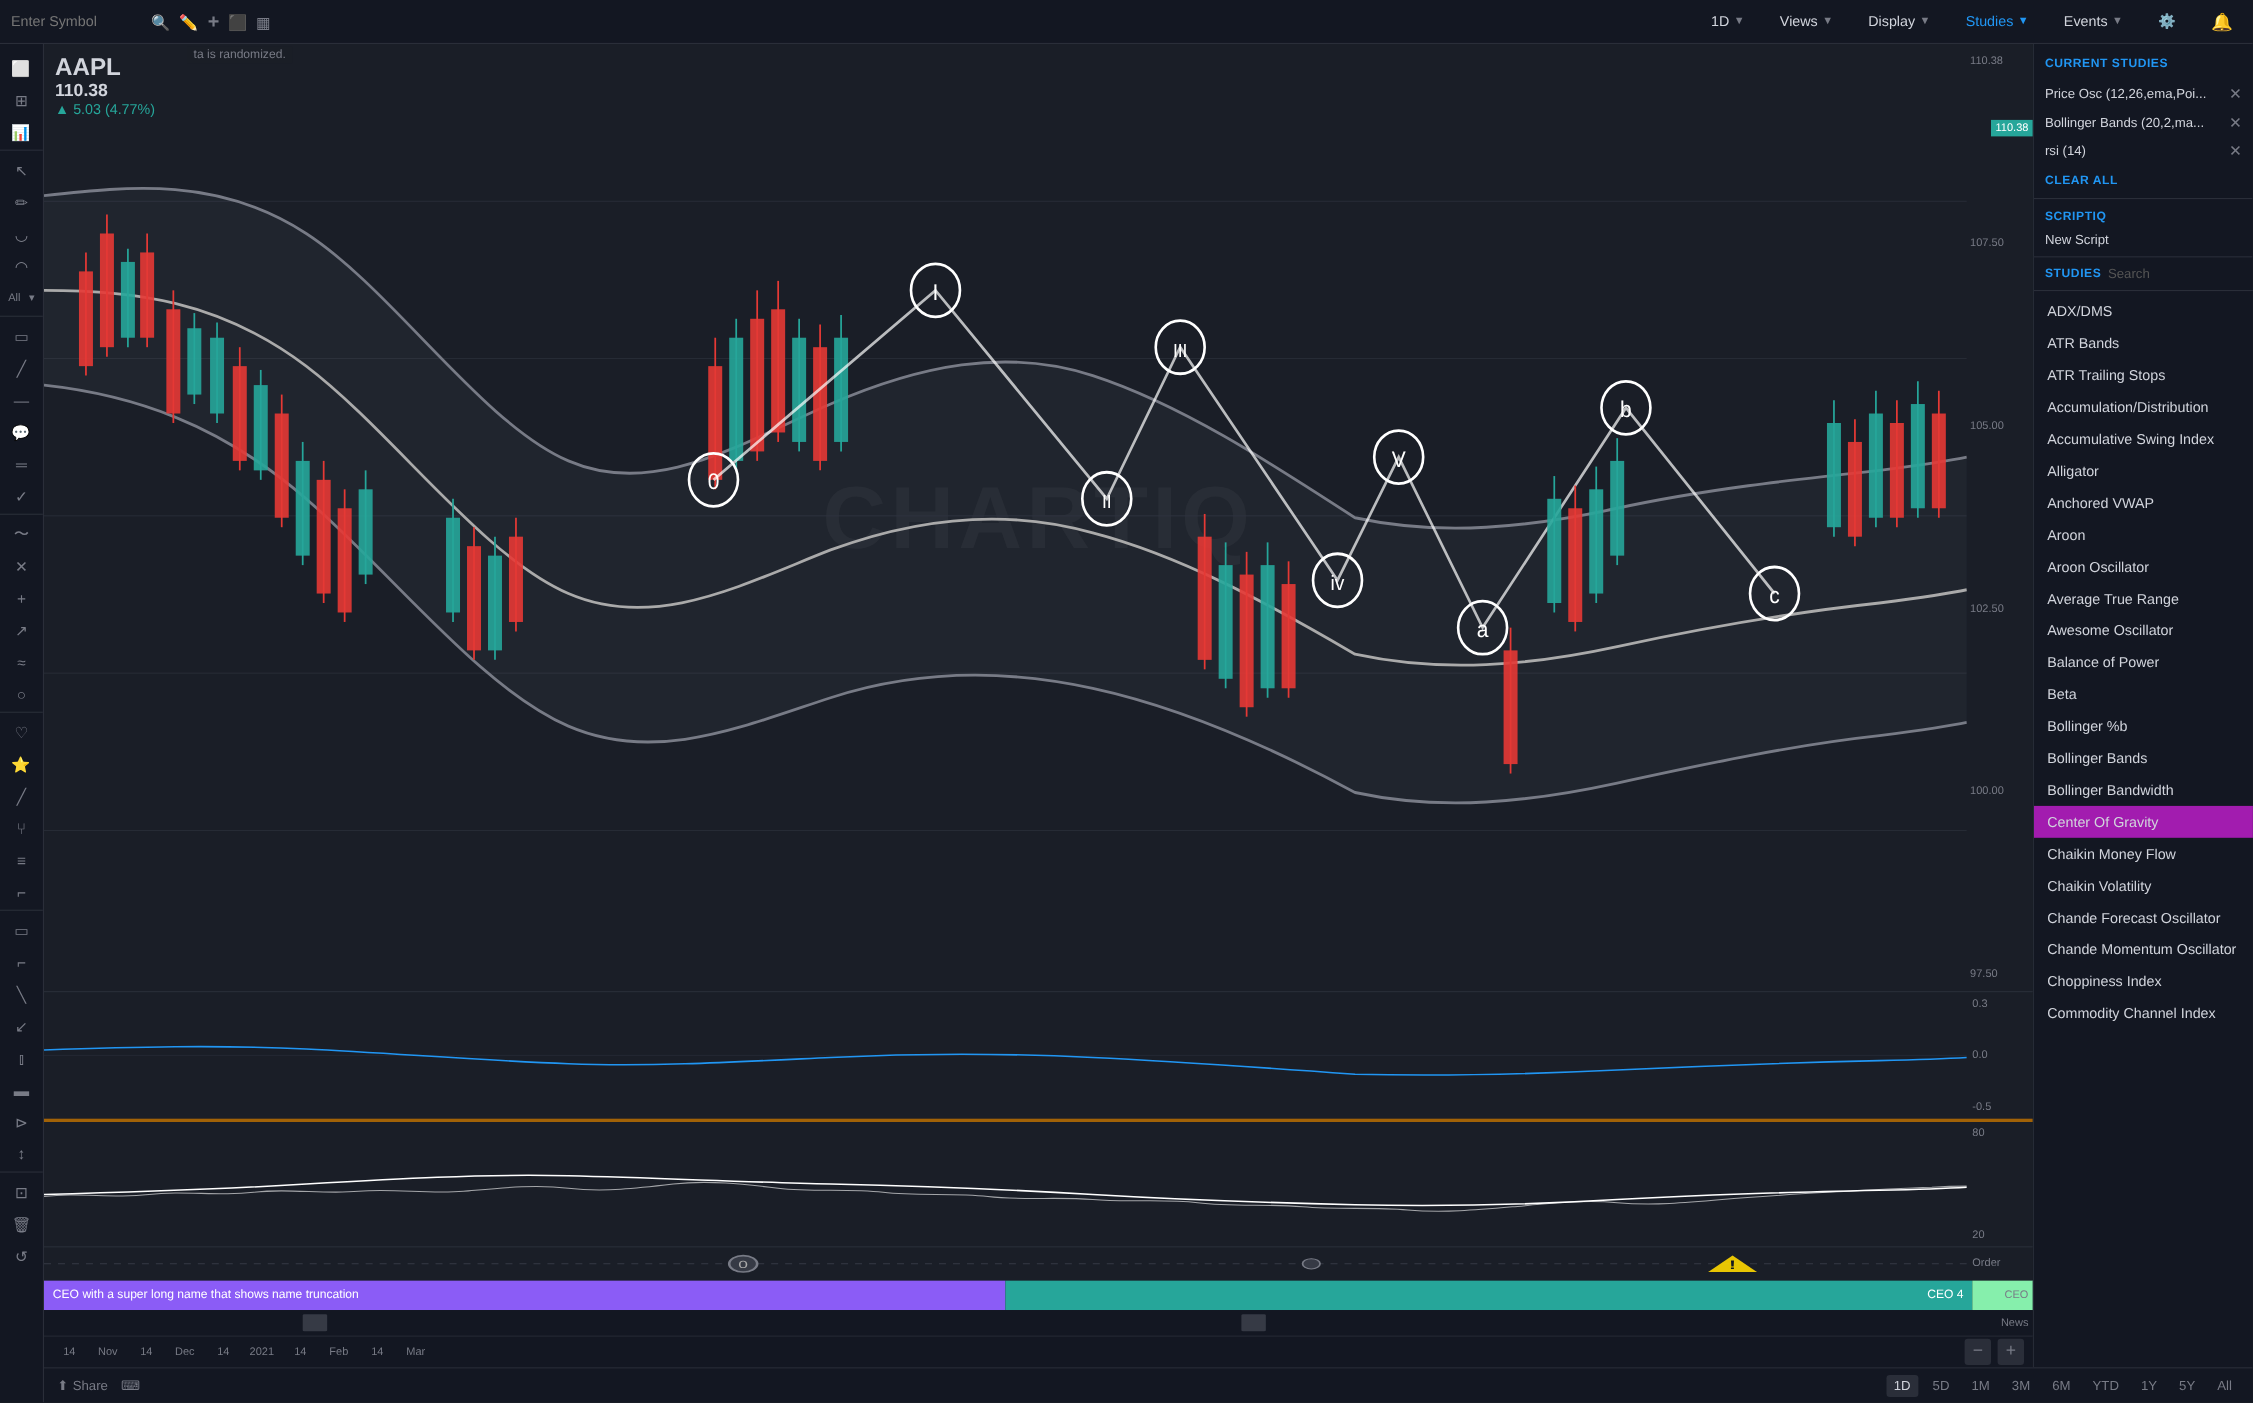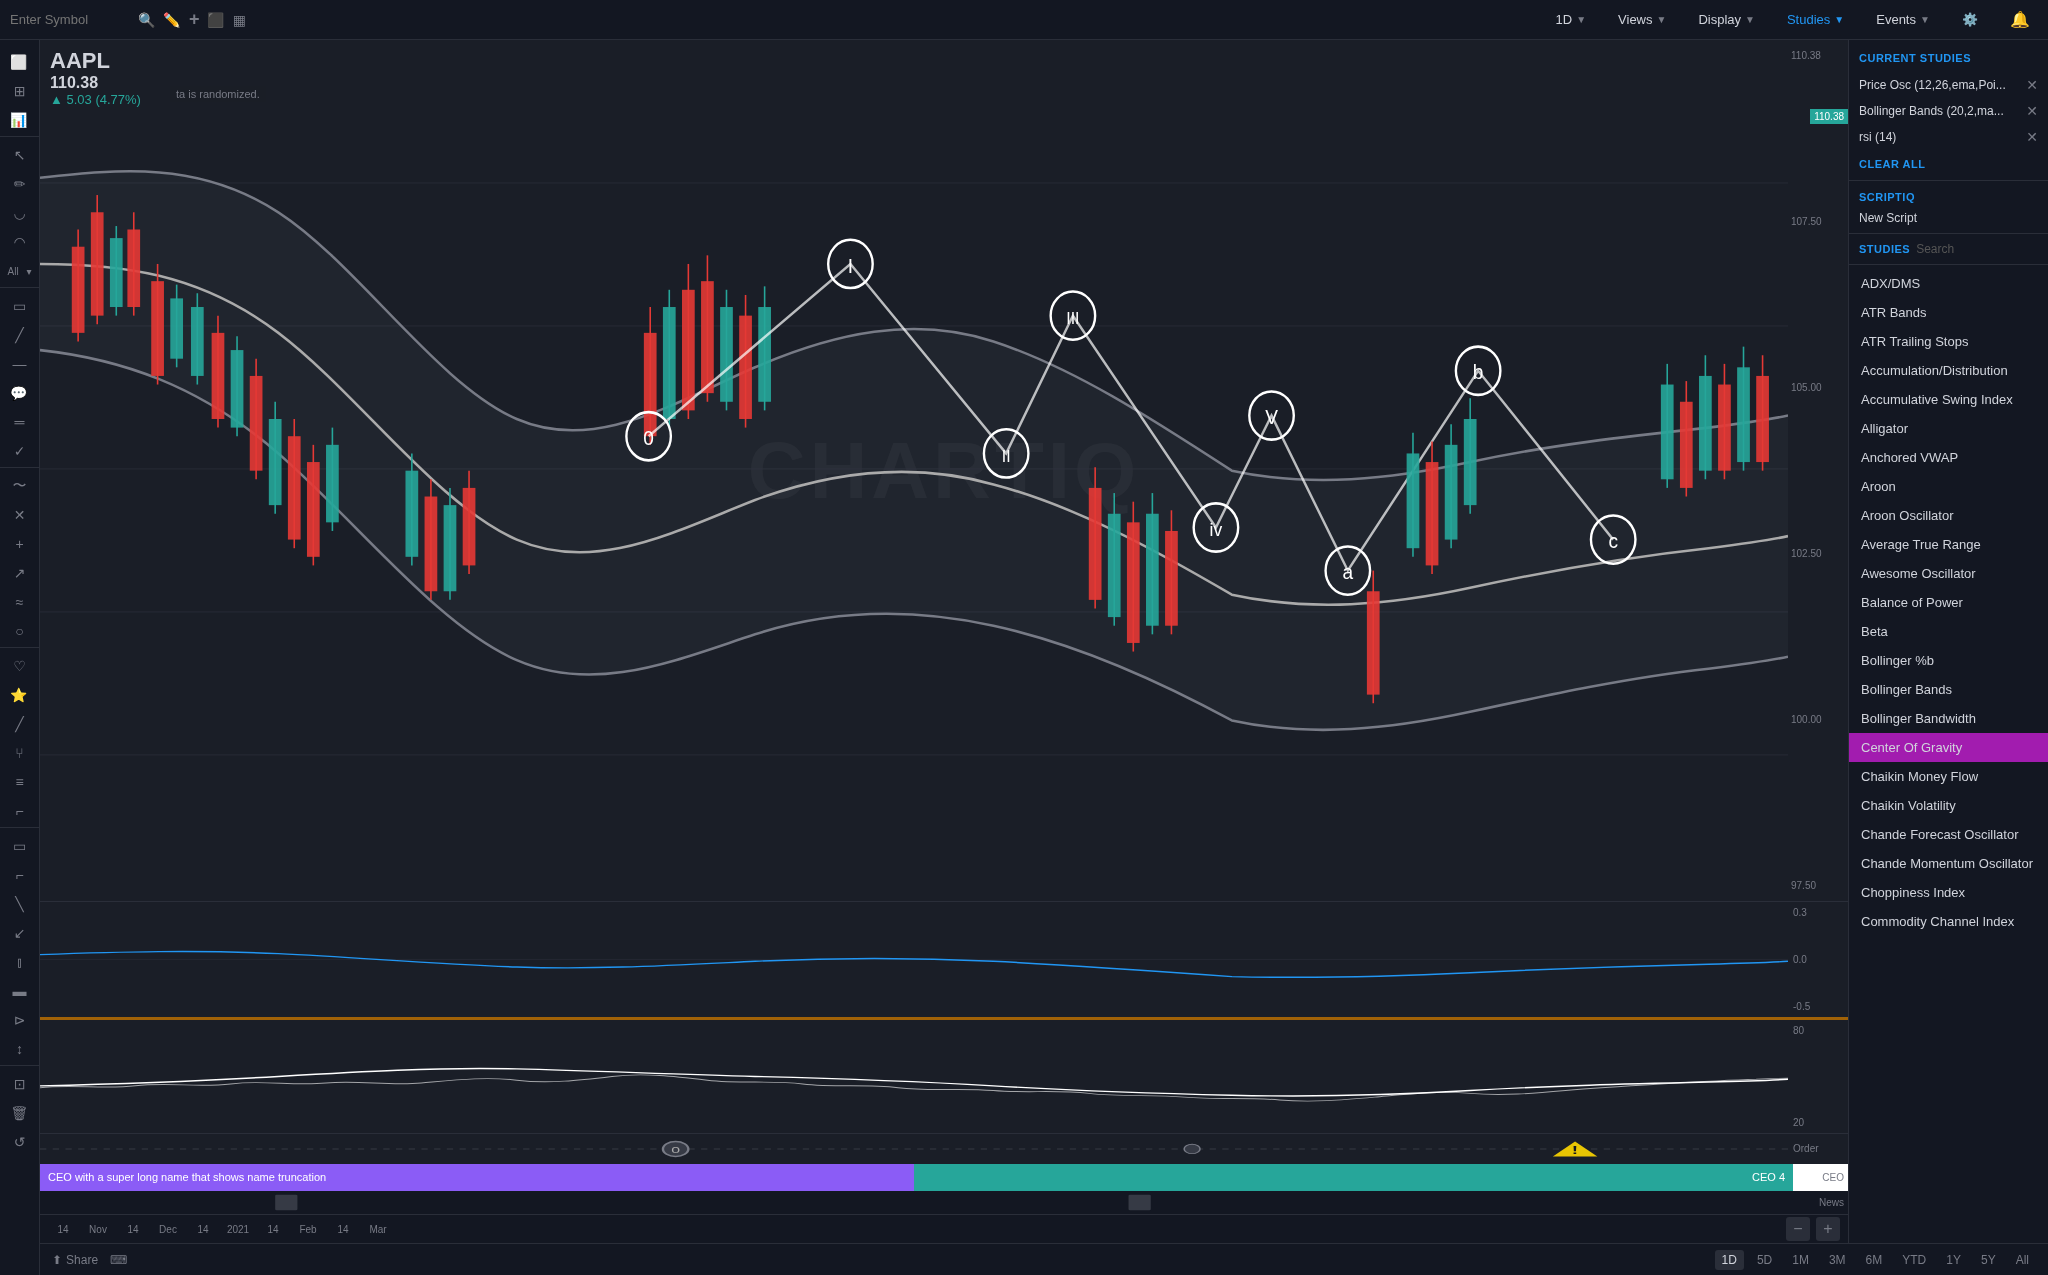--- a/index.html
+++ b/index.html
@@ -379,21 +379,20 @@
       position: relative;
     }
     .data-randomized-note {
       position: absolute;
       top: 2px;
       left: 130px;
       font-size: 11px;
       color: #787b86;
       background: rgba(26,30,39,0.8);
       padding: 2px 6px;
-      margin-top: 44px;
     }
   </style>
 </head>
 <body>
 
 <div class="top-bar">
   <div class="top-bar-left">
     <input class="symbol-input" placeholder="Enter Symbol" style="">
     <span class="top-bar-tool">🔍</span>
     <span class="top-bar-tool">✏️</span>
@@ -691,21 +690,21 @@
           <div style="position:absolute;right:0;width:55px;text-align:left;font-size:10px;color:#787b86;padding-right:4px;">Order</div>
         </div>
 
         <div style="height:28px;display:flex;width:100%;">
           <div class="band-red" style="flex:0 0 calc(50% - 30px);">
             <span>CEO with a super long name that shows name truncation</span>
           </div>
           <div class="band-green" style="flex:1;">
             <span>CEO 4</span>
           </div>
-          <div style="width:55px;background:#ffffff;display:flex;align-items:center;justify-content:flex-end;padding-right:4px;font-size:10px;color:#787b86;">CEO</div>
+          <div style="width:55px;background:#86efac;display:flex;align-items:center;justify-content:flex-end;padding-right:4px;font-size:10px;color:#787b86;">CEO</div>
         </div>
 
         <div style="height:24px;background:#131722;display:flex;align-items:center;position:relative;">
           <div style="position:absolute;left:0;right:60px;display:flex;align-items:center;height:100%;">
             <svg style="width:100%;height:100%;" viewBox="0 0 1100 24" preserveAspectRatio="none">
               <rect x="148" y="4" width="14" height="16" fill="#363a45" rx="1"></rect>
               <rect x="685" y="4" width="14" height="16" fill="#363a45" rx="1"></rect>
             </svg>
           </div>
           <div style="position:absolute;right:0;width:55px;text-align:right;font-size:10px;color:#787b86;padding-right:4px;">News</div>

